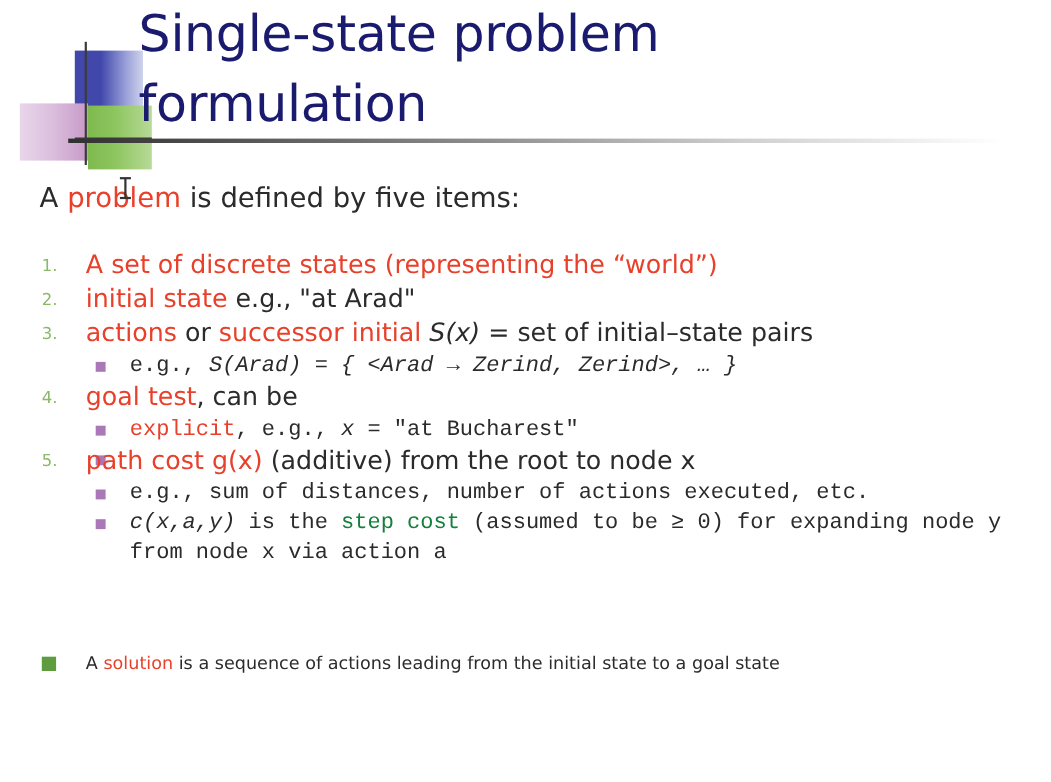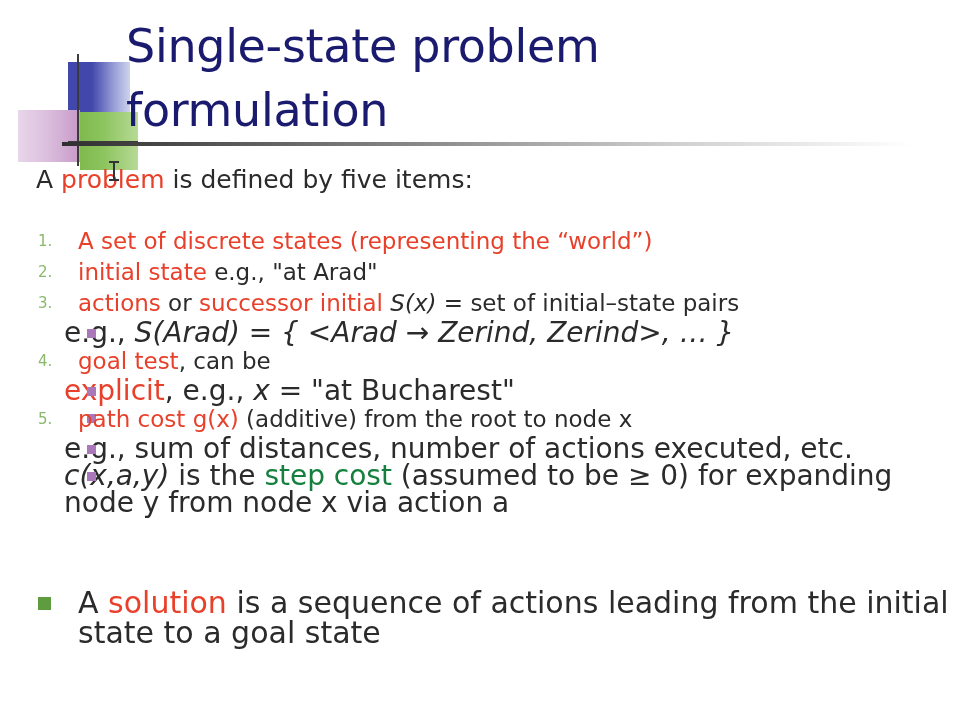--- a/index.html
+++ b/index.html
@@ -16,21 +16,20 @@
     font-family: "DejaVu Sans", "Liberation Sans", sans-serif;
     color: #2b2b2b;
   }
 
   
   .title-area {
     position: absolute;
     left: 0; top: 0;
     width: 955px;
     height: 148px;
-    margin-top: 16px;
   }
   .slide-title {
     position: absolute;
     left: 126px;
     top: -2px;
     width: 800px;
     font-size: 46px;
     line-height: 64px;
     font-weight: 400;
     color: #1a1a6e;
@@ -124,43 +123,44 @@
     top: 6px;
     width: 28px;
     text-align: left;
     font-size: 15px;
     line-height: 18px;
     color: #8ab96a;
   }
 
   .sub {
     position: relative;
-    padding-left: 64px;
-    font-size: 28px;
+    padding-left: 118px;
+    font-size: 20px;
     line-height: 27px;
     color: #2b2b2b;
+    font-family: Liberation Mono, monospace;
   }
   .sub .sqr {
     position: absolute;
     left: 87px;
     top: 10px;
     width: 9px;
     height: 9px;
     background: #a徐;
     background: #aa77b8;
   }
 
   .final {
     position: absolute;
     left: 0;
     top: 430px;
     width: 955px;
     padding-left: 78px;
     box-sizing: border-box;
-    font-size: 30px;
+    font-size: 16px;
     line-height: 30px;
     color: #2b2b2b;
   }
   .final .sqr-green {
     position: absolute;
     left: 38px;
     top: 9px;
     width: 13px;
     height: 13px;
     background: #5f9c3f;

